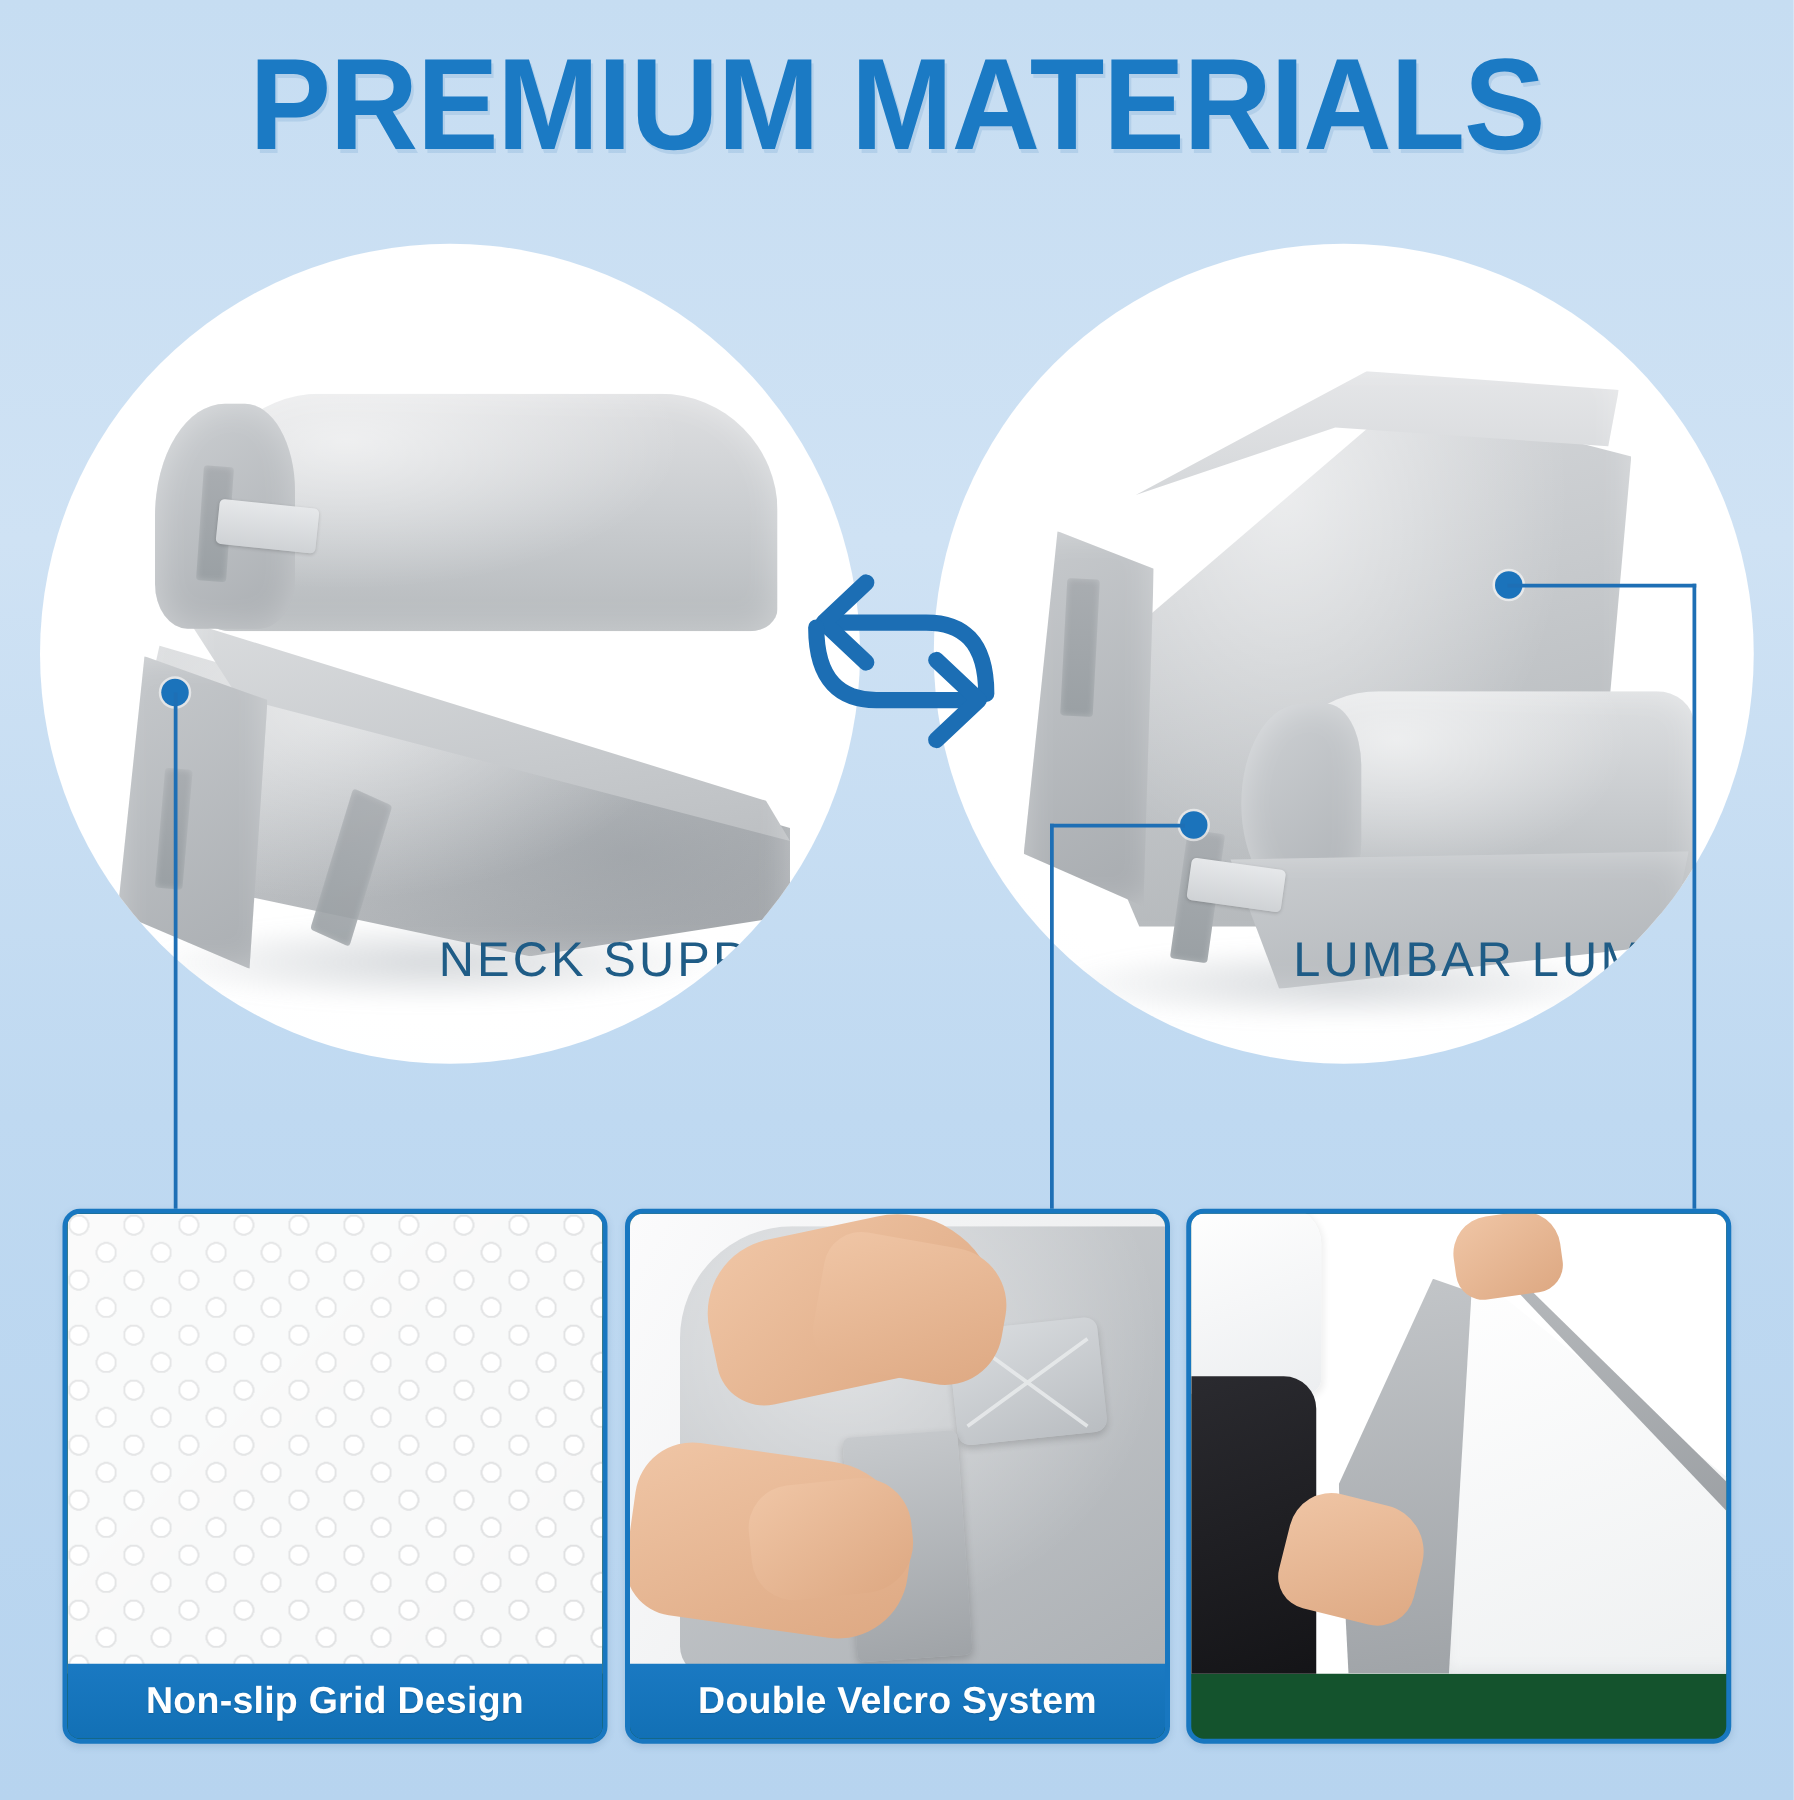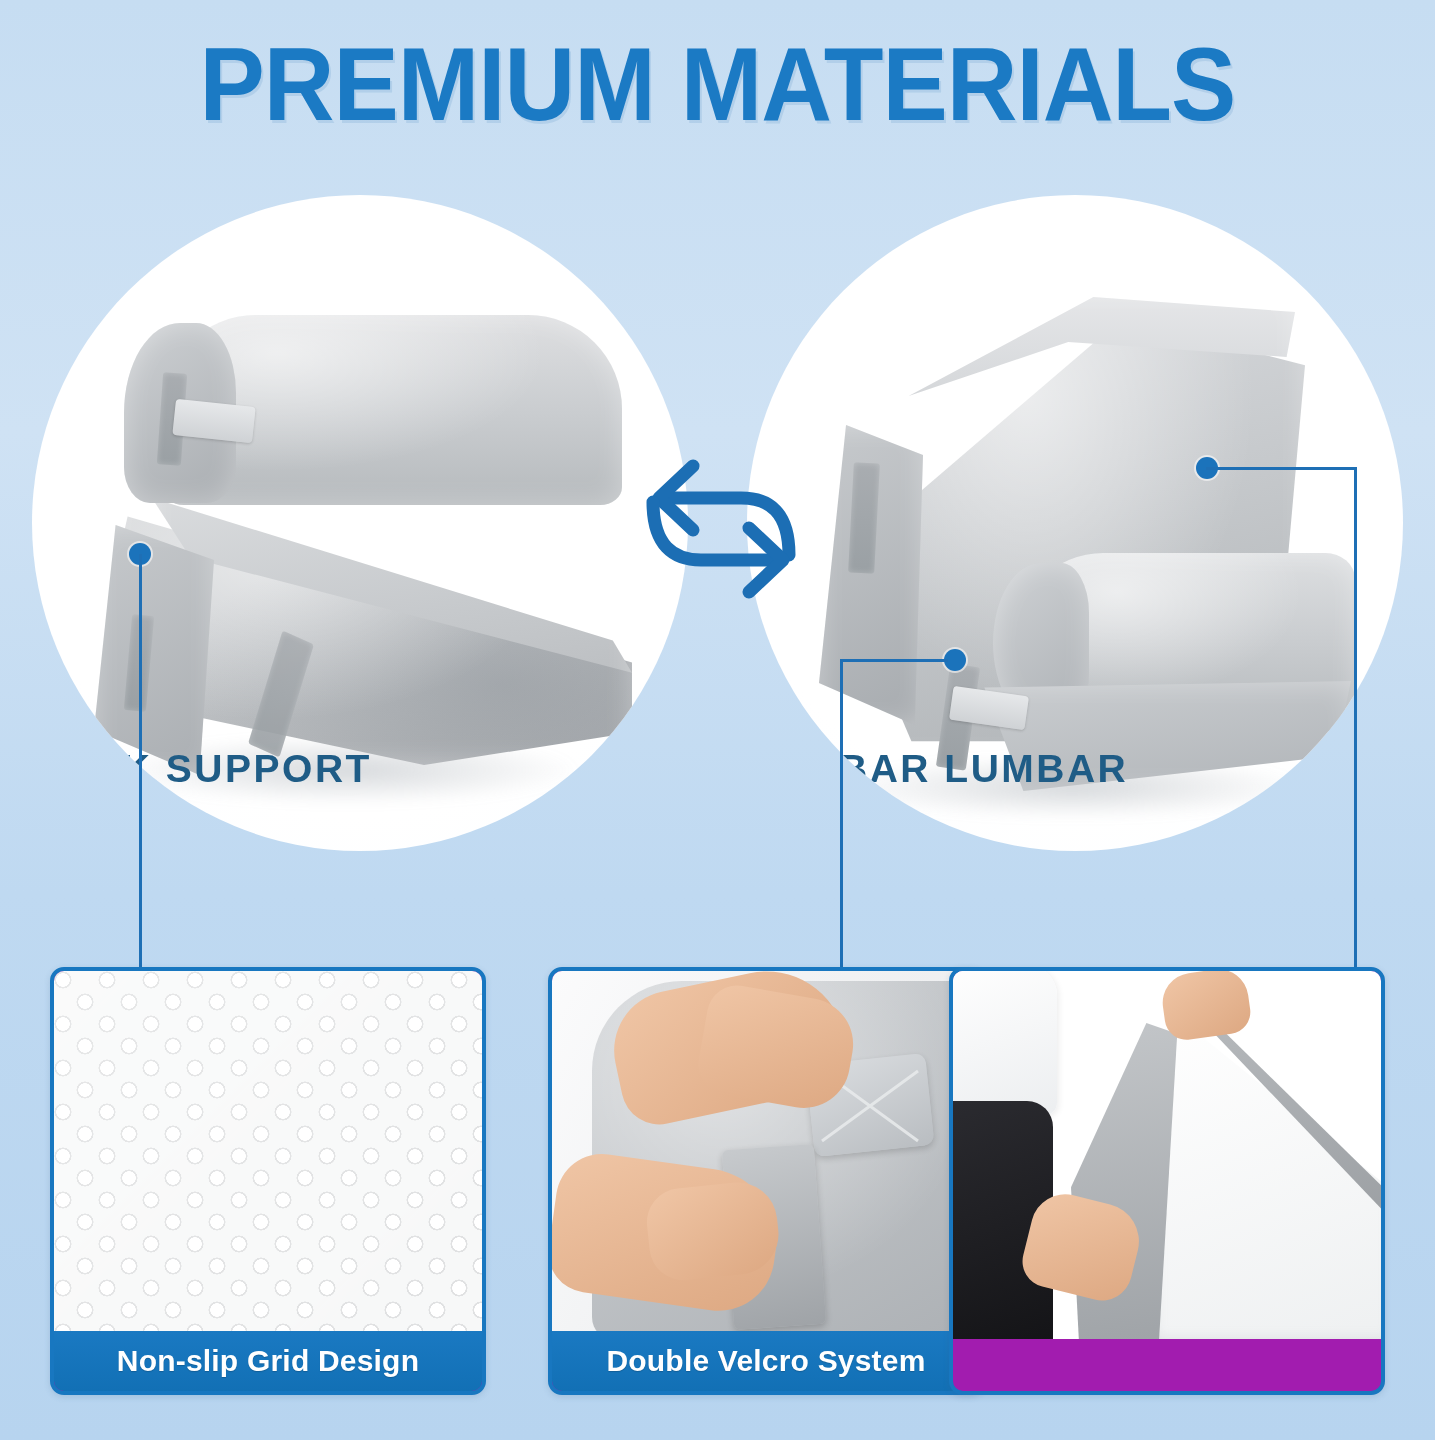--- a/index.html
+++ b/index.html
@@ -27,23 +27,23 @@
   .circle {
     position:absolute; width:656px; height:656px; border-radius:50%;
     background:radial-gradient(circle at 50% 40%,#ffffff 0%,#ffffff 70%,#fbfdff 100%);
     overflow:hidden;
   }
   #circle-left  { left:32px;  top:195px; }
   #circle-right { left:747px; top:195px; }
 
   .circle-label {
     position:absolute; bottom:60px; left:0; width:100%;
-    text-align:left;
+    text-align:right;
     font-size:39px; letter-spacing:2.5px;
-    font-weight:700;
+    font-weight:400;
     color:#1f5c86;
     white-space:nowrap;
   }
 
   
   .prod { position:absolute; }
 
   
   .foam {
     position:absolute;
@@ -80,25 +80,25 @@
   .conn-h { height:3px; }
   .dot {
     position:absolute; width:22px; height:22px; border-radius:50%;
     background:#1b73bb; box-shadow:0 0 0 2px rgba(255,255,255,.55);
   }
 
   
   .panel {
     position:absolute; top:967px; width:436px; height:428px;
     border:4px solid #1877c0; border-radius:14px;
-    overflow:hidden; background:#a21caf;
+    overflow:hidden; background:#14532d;
     box-shadow:0 2px 6px rgba(60,100,140,.18);
   }
   #panel-1 { left:50px; }
-  #panel-2 { left:500px;margin-left:48px; }
+  #panel-2 { left:500px; }
   #panel-3 { left:949px; }
 
   .panel-media { position:absolute; top:0; left:0; right:0; height:368px; overflow:hidden; }
 
   .panel-caption {
     position:absolute; left:0; bottom:0; width:100%; height:60px;
     background:linear-gradient(180deg,#1a79c2 0%,#1270b5 100%);
     color:#ffffff;
     display:flex; align-items:center; justify-content:center;
     font-size:30px; font-weight:700; letter-spacing:.2px;

